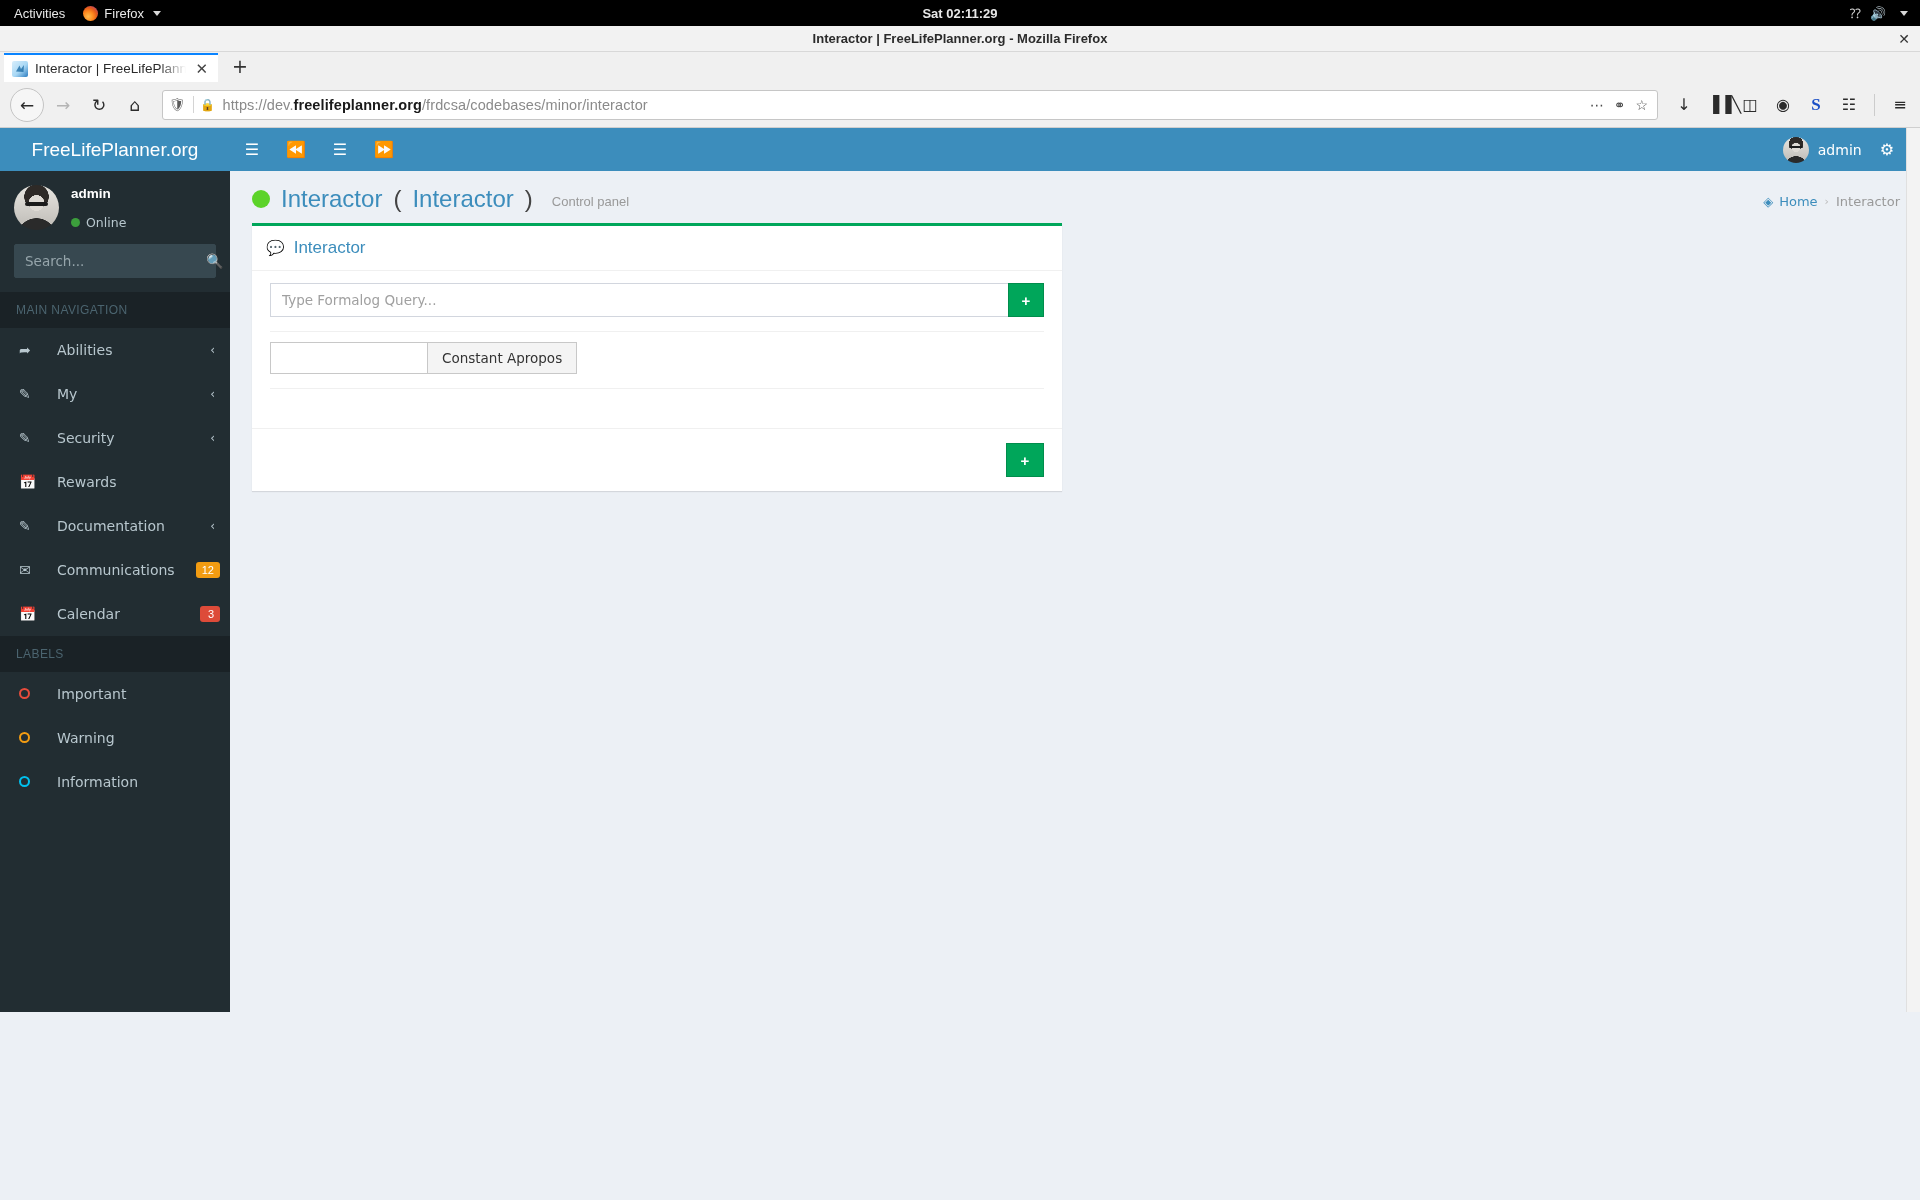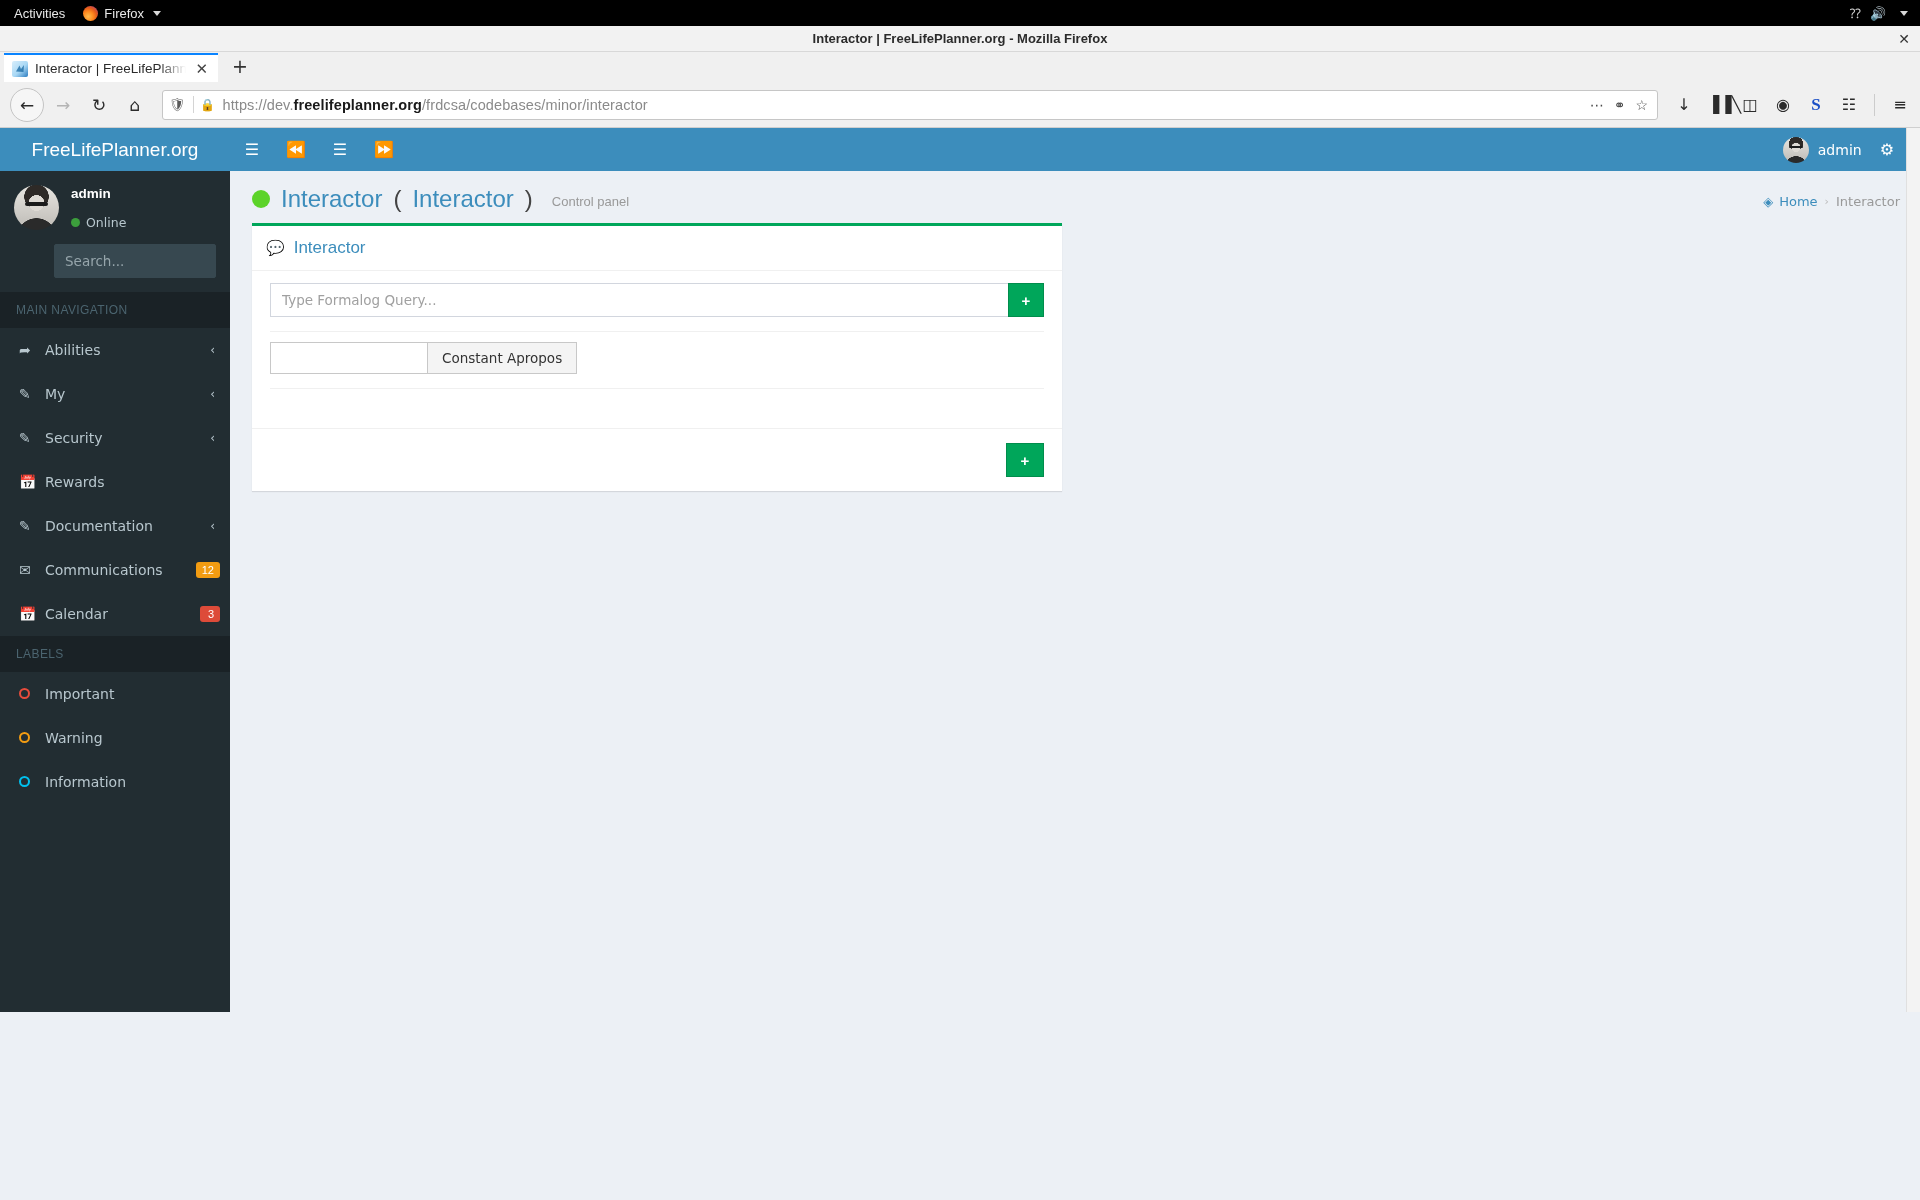--- a/index.html
+++ b/index.html
@@ -120,21 +120,21 @@
   }
   .avatar::after {
     content: ""; position: absolute; left: 24%; top: 37%; width: 52%; height: 9%;
     background: #1c1c1c; border-radius: 2px;
   }
   .user-info .uname { color: #fff; font-size: 13.5px; font-weight: 700; font-family: "Liberation Sans", sans-serif; }
   .user-status { display: flex; align-items: center; gap: 6px; margin-top: 14px; }
   .dot-green { width: 9px; height: 9px; border-radius: 50%; background: #3c9e3c; }
   .user-status span { color: #b8c7ce; font-size: 12.5px; }
 
-  .search-wrap { padding: 0 14px 14px; margin-left: 40px; }
+  .search-wrap { padding: 0 14px 14px; }
   .search-box {
     display: flex; align-items: center; height: 34px;
     background: #374850; border: 1px solid #374850; border-radius: 2px;
   }
   .search-box input {
     flex: 1; background: transparent; border: none; outline: none;
     color: #cfd8dc; font-size: 13.5px; padding: 0 10px;
     font-family: "DejaVu Sans", sans-serif;
   }
   .search-box input::placeholder { color: #96a5ab; }
@@ -144,21 +144,21 @@
     background: #1a2226; color: #4b646f; font-size: 12px;
     padding: 11px 16px; letter-spacing: .4px;
     font-family: "Liberation Sans", sans-serif;
   }
   .nav-item {
     display: flex; align-items: center; height: 44px;
     padding: 0 10px 0 16px; color: #b8c7ce; font-size: 14px;
     border-left: 3px solid transparent;
   }
   .nav-ico { width: 26px; flex: 0 0 26px; font-size: 14px; color: #b8c7ce; }
-  .nav-label { flex: 1; }
+  .nav-label { flex: 1; margin-left: 12px; }
   .nav-arrow { color: #b8c7ce; font-size: 12px; padding-right: 5px; }
   .badge {
     min-width: 20px; padding: 2px 6px; border-radius: 3px;
     font-size: 11px; font-weight: 400; color: #fff; text-align: right;
     font-family: "Liberation Sans", sans-serif;
   }
   .badge.orange { background: #f39c12; }
   .badge.red { background: #dd4b39; }
   .label-ring {
     width: 11px; height: 11px; border-radius: 50%;
@@ -250,20 +250,21 @@
 </head>
 <body>
 
 <div class="gnome-bar">
   <div class="gnome-activities">Activities</div>
   <div class="gnome-app">
     <span class="ff-logo"></span>
     <span>Firefox</span>
     <span class="caret-dn"></span>
   </div>
+  <div class="gnome-clock">Sat 02:11:29</div>
   <div class="gnome-tray">
     <span class="tray-ico">⁇</span>
     <span class="tray-ico">🔊</span>
     <span class="caret-dn"></span>
   </div>
 </div>
 
 <div class="ff-window">
 
   <div class="ff-titlebar">

